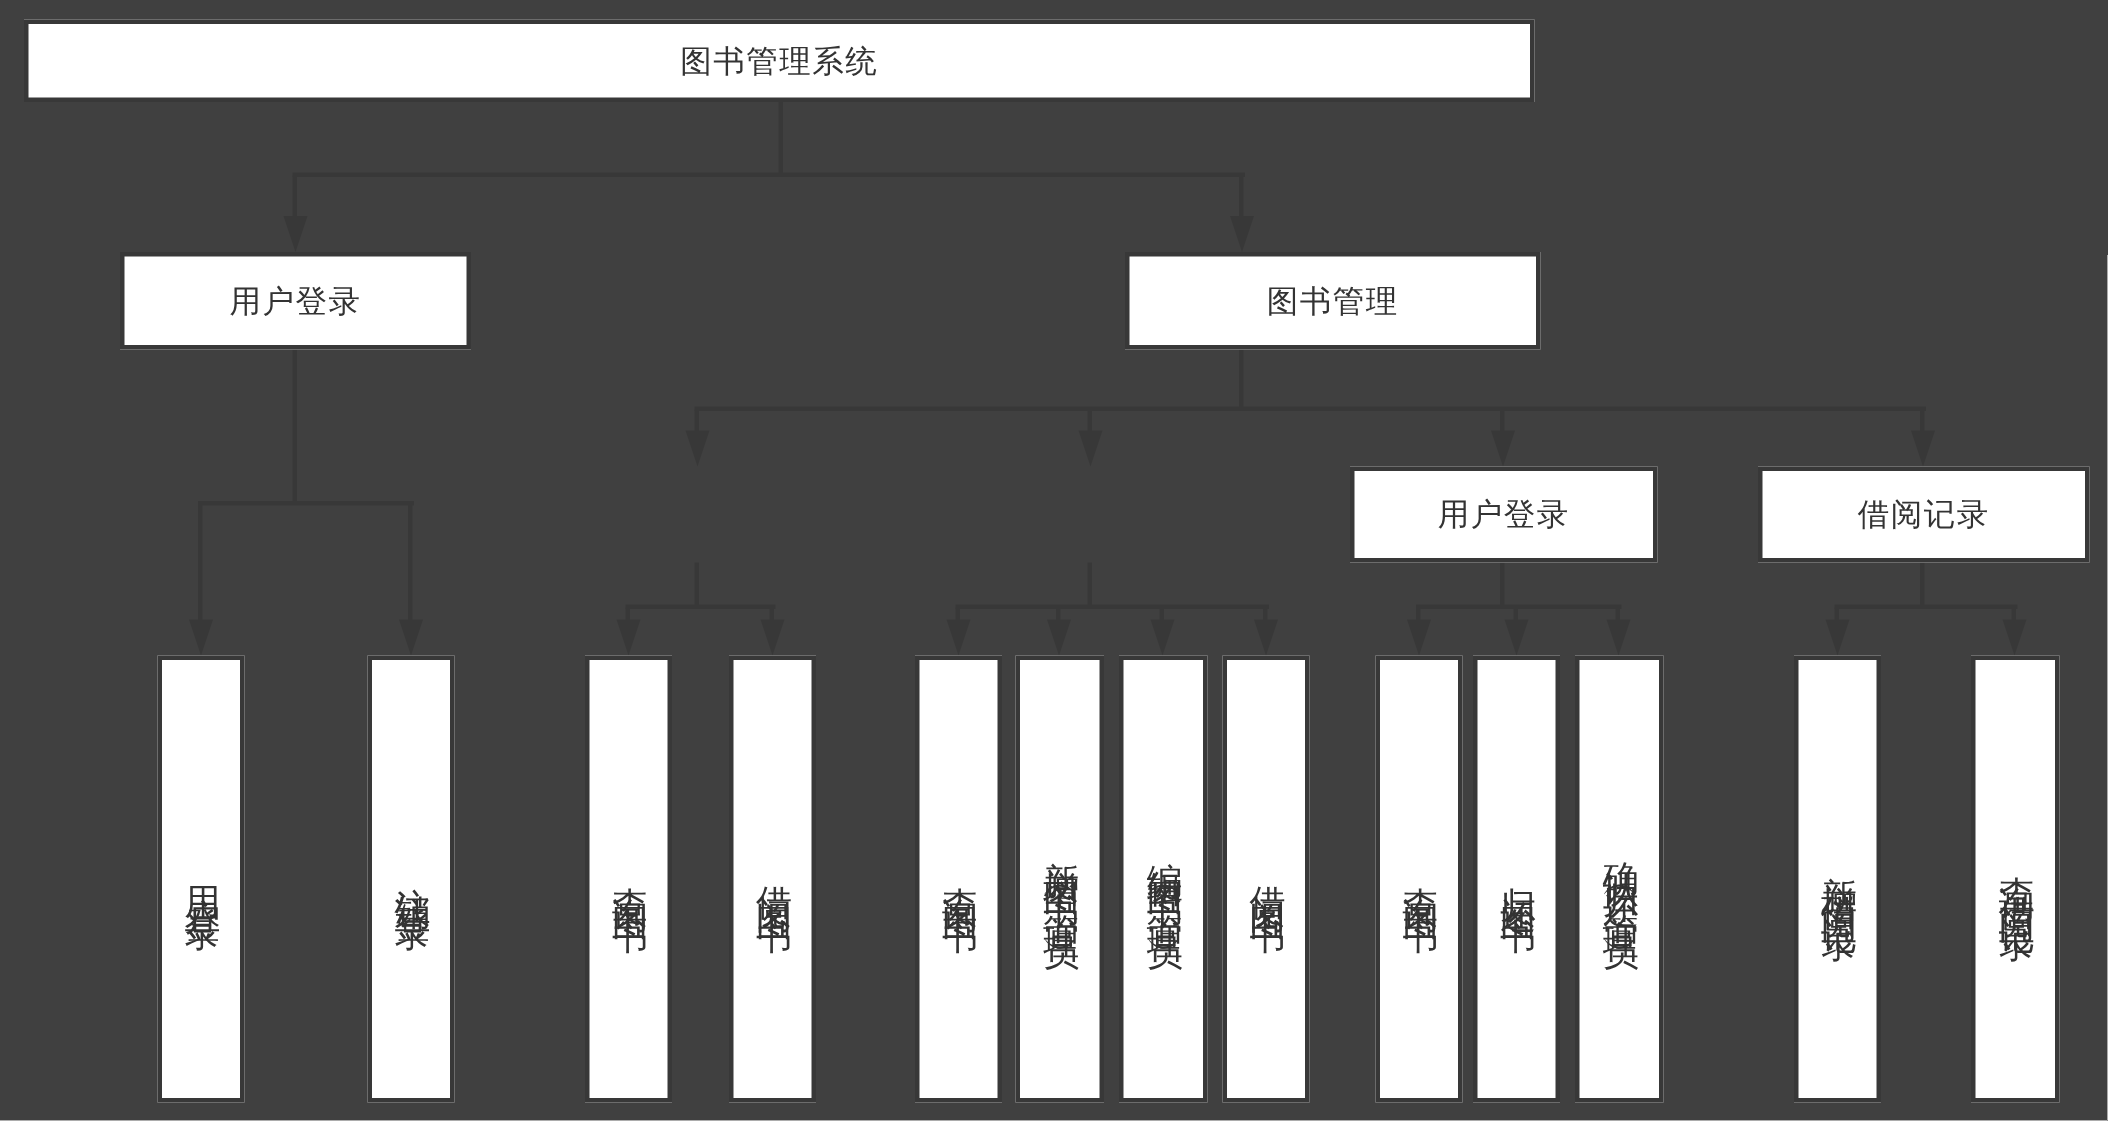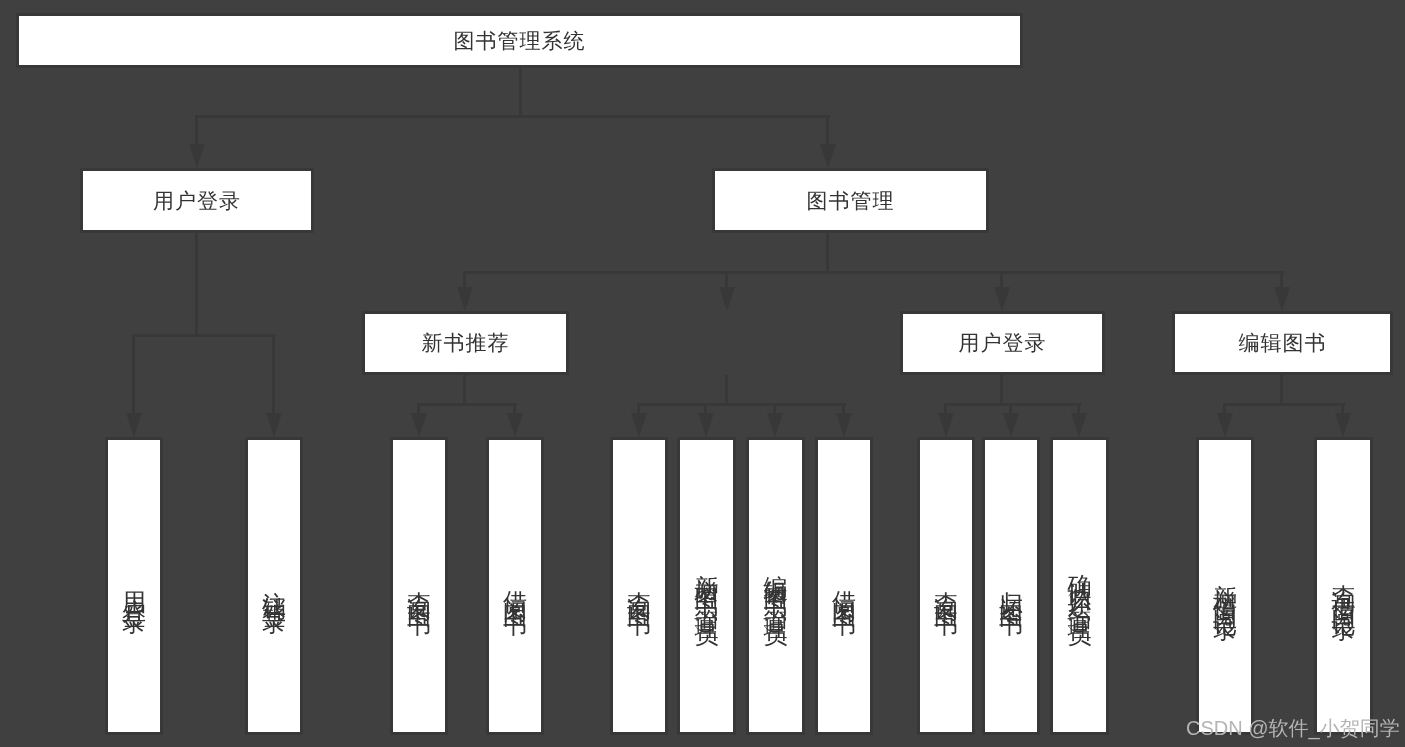--- a/index.html
+++ b/index.html
@@ -37,43 +37,42 @@
   <div class="box" style="left:16px;top:13px;width:1007px;height:55px">图书管理系统</div>
 
   <div class="vline" style="left:519px;top:68px;height:49px"></div>
   <div class="hline" style="left:195px;top:115px;width:635px"></div>
   <div class="vline" style="left:195px;top:117px;height:28px"></div>
   <div class="head" style="left:189px;top:144px"></div>
   <div class="vline" style="left:826px;top:117px;height:28px"></div>
   <div class="head" style="left:820px;top:144px"></div>
 
   <div class="box" style="left:80px;top:168px;width:234px;height:65px">用户登录</div>
-  <div class="box" style="left:712px;top:168px;width:277px;height:65px">图书管理</div>
+  <div class="box" style="left:750px;top:168px;width:277px;height:65px">图书管理</div>
 
   <div class="vline" style="left:195px;top:233px;height:103px"></div>
   <div class="hline" style="left:132px;top:334px;width:144px"></div>
   <div class="vline" style="left:132px;top:336px;height:78px"></div>
   <div class="head" style="left:126px;top:413px"></div>
   <div class="vline" style="left:272px;top:336px;height:78px"></div>
   <div class="head" style="left:266px;top:413px"></div>
 
   <div class="vline" style="left:826px;top:233px;height:40px"></div>
   <div class="hline" style="left:463px;top:271px;width:821px"></div>
   <div class="vline" style="left:463px;top:273px;height:16px"></div>
   <div class="head" style="left:457px;top:287px"></div>
   <div class="vline" style="left:725px;top:273px;height:16px"></div>
   <div class="head" style="left:719px;top:287px"></div>
   <div class="vline" style="left:1000px;top:273px;height:16px"></div>
   <div class="head" style="left:994px;top:287px"></div>
   <div class="vline" style="left:1280px;top:273px;height:16px"></div>
   <div class="head" style="left:1274px;top:287px"></div>
 
-  <div class="box" style="left:362px;top:311px;width:207px;height:64px">新书推荐</div>
   <div class="box" style="left:900px;top:311px;width:205px;height:64px">用户登录</div>
-  <div class="box" style="left:1172px;top:311px;width:221px;height:64px">编辑图书</div>
+  <div class="box" style="left:1172px;top:311px;width:221px;height:64px">借阅记录</div>
 
   <div class="vline" style="left:463px;top:375px;height:30px"></div>
   <div class="vline" style="left:725px;top:375px;height:30px"></div>
   <div class="vline" style="left:1000px;top:375px;height:30px"></div>
   <div class="vline" style="left:1280px;top:375px;height:30px"></div>
 
   <div class="hline" style="left:417px;top:403px;width:100px"></div>
   <div class="hline" style="left:637px;top:403px;width:209px"></div>
   <div class="hline" style="left:944px;top:403px;width:137px"></div>
   <div class="hline" style="left:1223px;top:403px;width:122px"></div>
@@ -115,15 +114,14 @@
   <div class="box v" style="left:746px;top:437px;width:59px;height:298px">编辑图书（管理员）</div>
   <div class="box v" style="left:815px;top:437px;width:58px;height:298px">借阅图书</div>
 
   <div class="box v" style="left:917px;top:437px;width:58px;height:298px">查询图书</div>
   <div class="box v" style="left:982px;top:437px;width:58px;height:298px">归还图书</div>
   <div class="box v" style="left:1050px;top:437px;width:59px;height:298px">确认归还（管理员）</div>
 
   <div class="box v" style="left:1196px;top:437px;width:58px;height:298px">新增借阅记录</div>
   <div class="box v" style="left:1314px;top:437px;width:59px;height:298px">查询借阅记录</div>
 
-  <div class="watermark">CSDN @软件_小贺同学</div>
 
 </div>
 
 </body></html>

